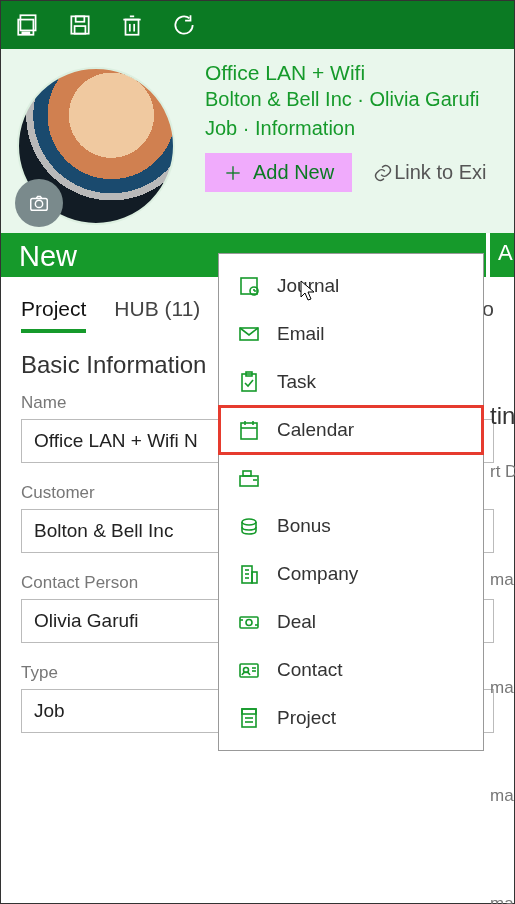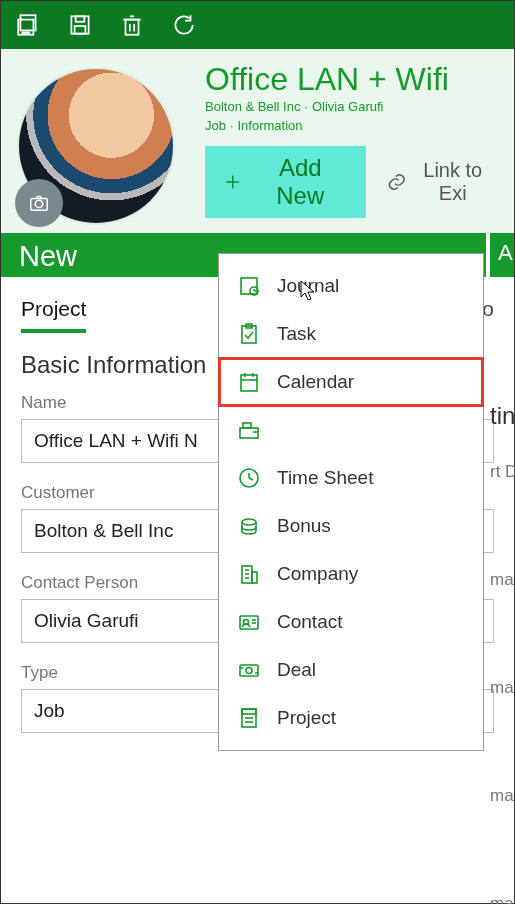--- a/index.html
+++ b/index.html
@@ -37,27 +37,27 @@
     margin-top:6px;
     overflow:hidden;
   }
   .cam-btn {
     position:absolute; left:-2px; top:118px; width:48px; height:48px;
     border-radius:50%; background:#7a8a8c; display:flex; align-items:center; justify-content:center;
   }
   .cam-btn svg { stroke:#fff; fill:none; stroke-width:1.6; }
 
   .header-info { padding-left: 18px; }
-  .title { color:#169a2b; font-size:32px; font-weight:400; white-space:nowrap; }
-  .sub { color:#169a2b; font-size:13px; line-height:1.45; white-space:nowrap; }
+  .title { color:#169a2b; font-size:21px; font-weight:400; white-space:nowrap; }
+  .sub { color:#169a2b; font-size:20px; line-height:1.45; white-space:nowrap; }
 
   .header-actions { display:flex; gap:20px; margin-top:10px; }
   .btn-add {
-    background:#5eead4; color:#0b7a23; padding:8px 18px;
-    font-size:24px; display:flex; align-items:center; gap:10px;
+    background:#f0abfc; color:#0b7a23; padding:8px 18px;
+    font-size:20px; display:flex; align-items:center; gap:10px;
     border:none; cursor:pointer;
   }
   .btn-add svg { stroke:#0b7a23; stroke-width:1.6; fill:none; }
   .btn-link {
     color:#555; font-size:20px; display:flex; align-items:center; 
     background:none; border:none; padding:8px 0;
   }
   .btn-link svg { stroke:#555; stroke-width:1.6; fill:none; }
 
   .cursor {
@@ -181,20 +181,21 @@
   </svg>
 </div>
 
 <div class="status-bar">
   <div class="status-new">New</div>
   <div class="status-after">A</div>
 </div>
 
 <div class="tabs">
   <div class="tab active">Project</div>
+  <div class="tab">HUB (11)</div>
   <div class="tab far">Jo</div>
 </div>
 
 <div class="section">
   <div class="section-title">Basic Information</div>
 
   <div class="field">
     <span class="field-label">Name</span>
     <input class="field-input" value="Office LAN + Wifi N" style="">
   </div>
@@ -232,20 +233,29 @@
           <circle cx="17" cy="17" r="4"></circle>
           <line x1="17" y1="15" x2="17" y2="17"></line>
           <line x1="17" y1="17" x2="19" y2="17"></line>
         </svg>
       </span>
     <span>Journal</span>
   </div>
   <div class="dd-item">
     <span class="dicon">
         <svg viewBox="0 0 24 24">
+          <rect x="3" y="6" width="18" height="12"></rect>
+          <polyline points="3 6 12 13 21 6"></polyline>
+        </svg>
+      </span>
+    <span>Email</span>
+  </div>
+  <div class="dd-item">
+    <span class="dicon">
+        <svg viewBox="0 0 24 24">
           <rect x="5" y="4" width="14" height="17"></rect>
           <rect x="9" y="2" width="6" height="4"></rect>
           <polyline points="8 13 11 16 16 10"></polyline>
         </svg>
       </span>
     <span>Task</span>
   </div>
   <div class="dd-item highlight">
     <span class="dicon">
         <svg viewBox="0 0 24 24">
@@ -265,30 +275,20 @@
         <svg viewBox="0 0 24 24">
           <rect x="3" y="10" width="18" height="10"></rect>
           <rect x="6" y="5" width="8" height="5"></rect>
           <line x1="16" y1="14" x2="20" y2="14"></line>
         </svg>
       </span>
   </div>
   <div class="dd-item">
     <span class="dicon">
         <svg viewBox="0 0 24 24">
-          <circle cx="12" cy="12" r="9"></circle>
-          <line x1="12" y1="7" x2="12" y2="12"></line>
-          <line x1="12" y1="12" x2="16" y2="14"></line>
-        </svg>
-      </span>
-    <span>Time Sheet</span>
-  </div>
-  <div class="dd-item">
-    <span class="dicon">
-        <svg viewBox="0 0 24 24">
           <ellipse cx="12" cy="8" rx="7" ry="3"></ellipse>
           <path d="M5 8v5c0 1.7 3.1 3 7 3s7-1.3 7-3V8"></path>
           <path d="M5 13v4c0 1.7 3.1 3 7 3s7-1.3 7-3v-4"></path>
         </svg>
       </span>
     <span>Bonus</span>
   </div>
   <div class="dd-item">
     <span class="dicon">
         <svg viewBox="0 0 24 24">
@@ -297,43 +297,43 @@
           <line x1="8" y1="8" x2="12" y2="8"></line>
           <line x1="8" y1="12" x2="12" y2="12"></line>
           <line x1="8" y1="16" x2="12" y2="16"></line>
         </svg>
       </span>
     <span>Company</span>
   </div>
   <div class="dd-item">
     <span class="dicon">
         <svg viewBox="0 0 24 24">
+          <rect x="3" y="7" width="18" height="11" rx="1"></rect>
+          <circle cx="12" cy="12.5" r="3"></circle>
+          <line x1="3" y1="10" x2="6" y2="10"></line>
+          <line x1="18" y1="15" x2="21" y2="15"></line>
+        </svg>
+      </span>
+    <span>Deal</span>
+  </div>
+  <div class="dd-item">
+    <span class="dicon">
+        <svg viewBox="0 0 24 24">
           <rect x="3" y="6" width="18" height="13" rx="1"></rect>
           <circle cx="9" cy="12" r="2.5"></circle>
           <path d="M5 17c1-2 3-3 4-3s3 1 4 3"></path>
           <line x1="15" y1="10" x2="19" y2="10"></line>
           <line x1="15" y1="13" x2="19" y2="13"></line>
         </svg>
       </span>
     <span>Contact</span>
   </div>
   <div class="dd-item">
     <span class="dicon">
         <svg viewBox="0 0 24 24">
-          <rect x="3" y="7" width="18" height="11" rx="1"></rect>
-          <circle cx="12" cy="12.5" r="3"></circle>
-          <line x1="3" y1="10" x2="6" y2="10"></line>
-          <line x1="18" y1="15" x2="21" y2="15"></line>
-        </svg>
-      </span>
-    <span>Deal</span>
-  </div>
-  <div class="dd-item">
-    <span class="dicon">
-        <svg viewBox="0 0 24 24">
           <rect x="5" y="3" width="14" height="18"></rect>
           <rect x="5" y="3" width="14" height="5"></rect>
           <line x1="8" y1="12" x2="16" y2="12"></line>
           <line x1="8" y1="16" x2="16" y2="16"></line>
         </svg>
       </span>
     <span>Project</span>
   </div>
 </div>
 

